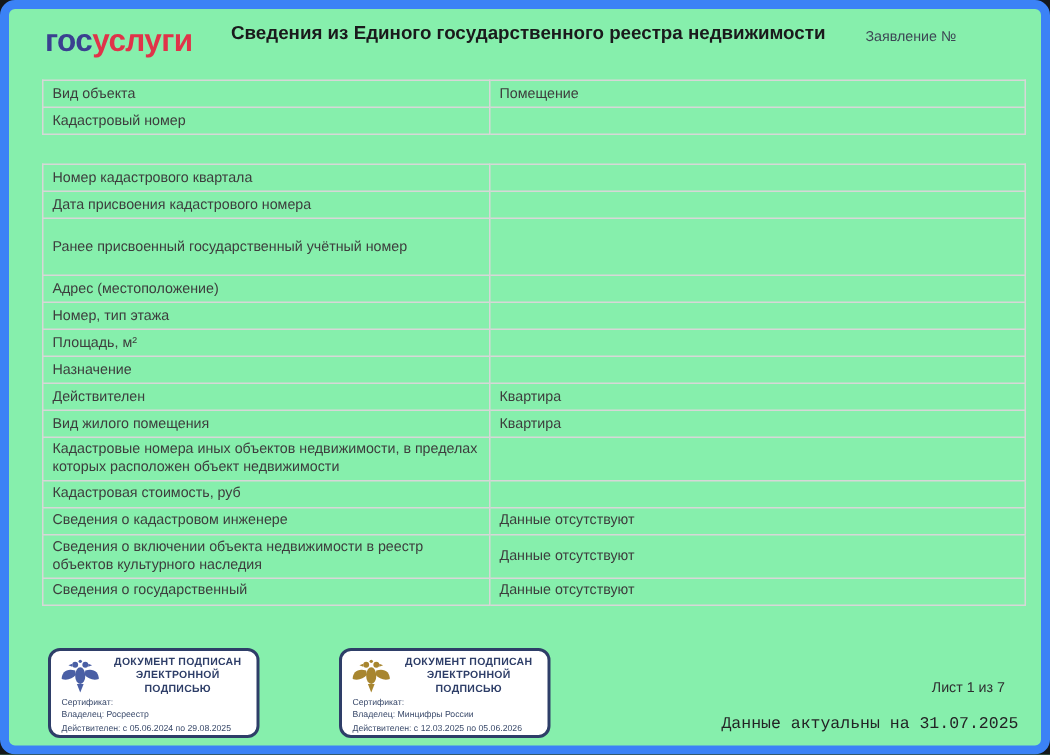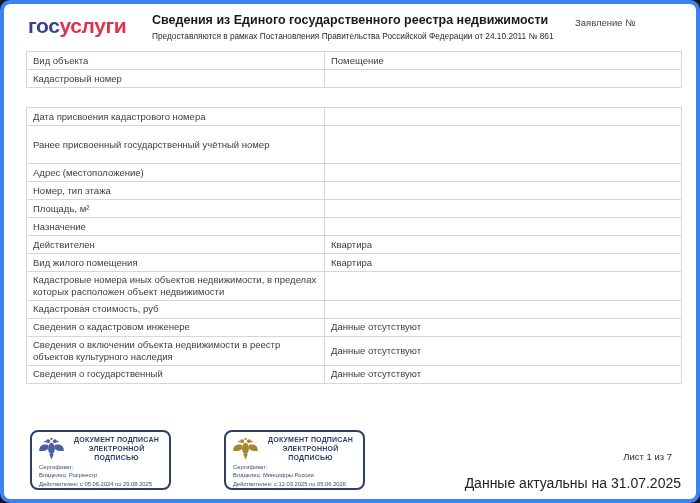--- a/index.html
+++ b/index.html
@@ -1,18 +1,18 @@
 <!DOCTYPE html>
 <html><head>
 <meta charset="utf-8">
 <style>
   html,body { margin:0; padding:0; background:#14181c; }
   .page {
     position:relative; width:700px; height:503px; box-sizing:border-box;
-    background:#ffffff; border:4px solid #3b82f6; border-radius:10px;
+    background:#86efac; border:6px solid #3b82f6; border-radius:10px;
     font-family:"Liberation Sans", sans-serif; overflow:hidden;
   }
   
   .logo { position:absolute; top:10px; left:24px; font-size:21px; font-weight:bold; letter-spacing:-0.4px; }
   .logo .p1 { color:#3A4090; }
   .logo .p2 { color:#E03349; }
   .title-block { position:absolute; top:9px; left:148px; width:420px; }
   .doc-title { font-size:12.5px; font-weight:bold; color:#1a1a1c; line-height:1.2; }
   .doc-subtitle { font-size:8.3px; color:#2a2a2c; margin-top:3px; }
   .application { position:absolute; top:13px; left:571px; font-size:9.5px; color:#3c4654; }
@@ -37,52 +37,55 @@
   }
   .stamp.s1 { left:26px; }
   .stamp.s2 { left:220px; }
   .stamp-top { display:flex; align-items:center; gap:5px; padding:3px 6px 0 6px; }
   .stamp-title { flex:1; text-align:center; font-size:7px; font-weight:bold; color:#2E3E68; line-height:1.3; letter-spacing:0.2px; }
   .stamp-cert { padding:1px 6px 3px 7px; font-size:5.8px; color:#3a4a6b; line-height:1.4; }
   .eagle { width:27px; height:26px; flex:0 0 auto; }
 
   
   .sheet-info { position:absolute; top:447px; right:24px; font-size:9.5px; color:#2e2e30; }
-  .data-actual { position:absolute; top:471px; right:15px; font-size:14px; color:#232325; }
+  .data-actual { position:absolute; top:471px; right:15px; font-size:11px; color:#232325;font-family:Liberation Mono, monospace; }
 </style>
 </head>
 <body>
 
 <div class="page">
 
   <div class="logo">
     <span class="p1">гос</span><span class="p2">услуги</span>
   </div>
   <div class="title-block">
     <div class="doc-title">Сведения из Единого государственного реестра недвижимости</div>
-    <div class="doc-subtitle">Предоставляются в рамках Постановления Правительства Российской Федерации от 24.10.2011 № 861</div>
   </div>
   <div class="application">Заявление №</div>
 
   <table class="tbl" id="table1">
     <tbody>
         <tr>
       <td class="lbl">Вид объекта</td>
       <td>Помещение</td>
     </tr>
     <tr>
       <td class="lbl">Кадастровый номер</td>
       <td></td>
     </tr>
   </tbody>
     </table>
 
 
   <table class="tbl" id="table2">
     <tbody>
+        <tr>
+      <td class="lbl">Номер кадастрового квартала</td>
+      <td></td>
+    </tr>
     <tr>
       <td class="lbl">Дата присвоения кадастрового номера</td>
       <td></td>
     </tr>
     <tr class="tall">
       <td class="lbl">Ранее присвоенный государственный учётный номер</td>
       <td></td>
     </tr>
     <tr>
       <td class="lbl">Адрес (местоположение)</td>

